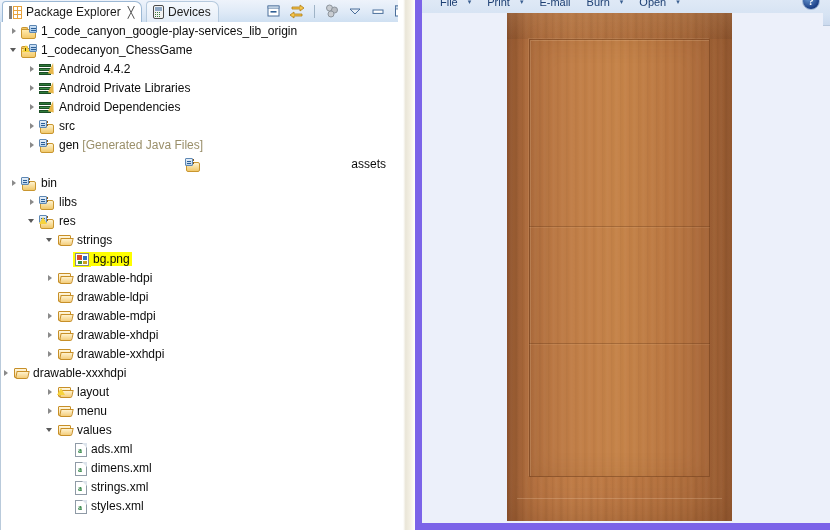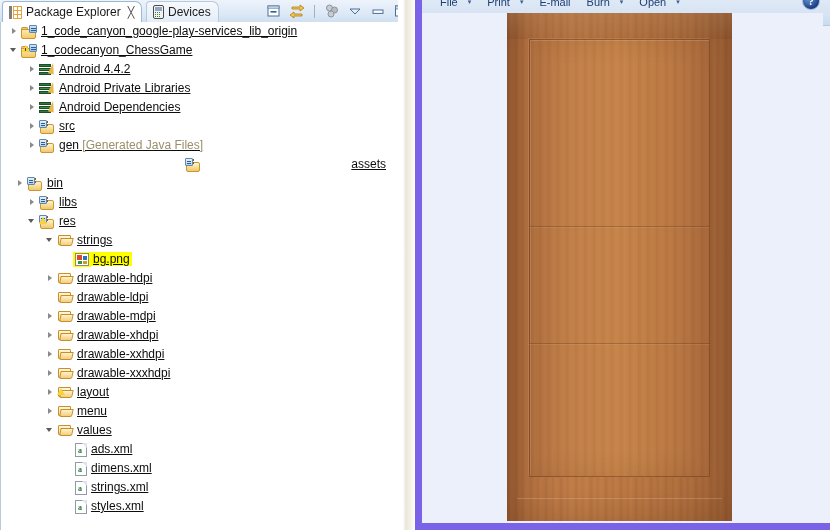--- a/index.html
+++ b/index.html
@@ -112,21 +112,21 @@
     content:"";position:absolute;left:3px;top:2px;
     border-left:4px solid transparent;border-top:3.5px solid transparent;
     border-bottom:3.5px solid transparent;
     border-left-color:#8a8a8a;
   }
   .arrow.open::before{
     content:"";position:absolute;left:1px;top:3px;
     border-top:4px solid #5a5a5a;
     border-left:3.5px solid transparent;border-right:3.5px solid transparent;
   }
-  .lbl{margin-left:4px;text-decoration:underline;}
+  .lbl{margin-left:4px;}
   .lbl .dim{color:#9a8f6a;}
   .row .hl{background:#ffff00;padding:0 2px;margin-left:-2px;}
 
   
   .ic-proj{width:16px;height:14px;position:relative;flex:0 0 auto;}
   .ic-proj .fold{
     position:absolute;left:0;bottom:0;width:15px;height:10px;
     background:linear-gradient(#ffe9ab,#f3c96a);
     border:1px solid #c9962f;border-radius:1px 3px 2px 2px;box-sizing:border-box;
   }
@@ -468,21 +468,21 @@
           <div class="row" style="padding-left: 26px; justify-content: space-between;">
             <span class="arrow"></span>
             <span class="ic ic-srcfolder">
               <span class="ftab"></span>
               <span class="fbody"></span>
               <span class="pkgdots"></span>
               <span class="sq"></span>
             </span>
             <span class="lbl">assets</span>
           </div>
-          <div class="row" style="padding-left: 14px;">
+          <div class="row" style="padding-left: 8px;">
             <span class="arrow closed"></span>
             <span class="ic ic-srcfolder">
               <span class="ftab"></span>
               <span class="fbody"></span>
               <span class="pkgdots"></span>
               <span class="sq"></span>
             </span>
             <span class="lbl">bin</span>
           </div>
           <div class="row" style="padding-left: 26px;">
@@ -558,21 +558,21 @@
             <span class="lbl">drawable-xhdpi</span>
           </div>
           <div class="row" style="padding-left: 44px;">
             <span class="arrow closed"></span>
             <span class="ic ic-folder open">
               <span class="back"></span>
               <span class="front"></span>
             </span>
             <span class="lbl">drawable-xxhdpi</span>
           </div>
-          <div class="row" style="padding-left: 44px;">
+          <div class="row" style="">
             <span class="arrow closed"></span>
             <span class="ic ic-folder open">
               <span class="back"></span>
               <span class="front"></span>
             </span>
             <span class="lbl">drawable-xxxhdpi</span>
           </div>
           <div class="row" style="padding-left: 44px;">
             <span class="arrow closed"></span>
             <span class="ic ic-folder open">

